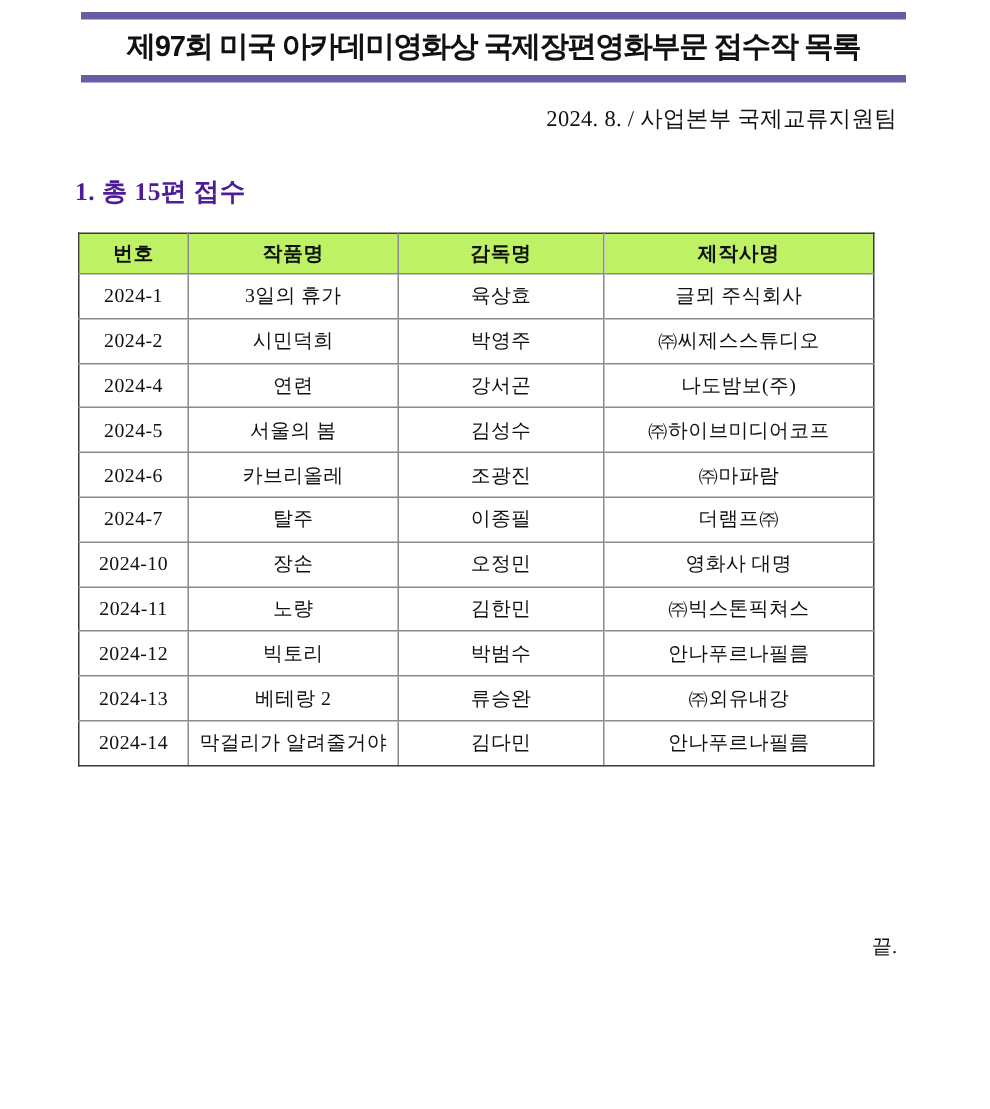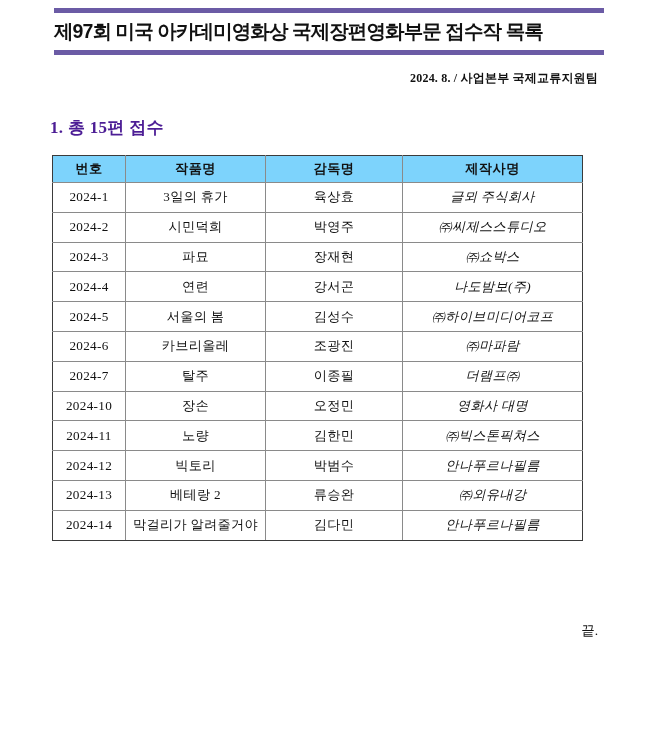--- a/index.html
+++ b/index.html
@@ -33,36 +33,36 @@
     background: #6b5ba5;
     width: 100%;
   }
   .rule-top { margin-bottom: 0; }
   .rule-bottom { margin-top: 0; }
   .doc-title {
     font-family: "Liberation Sans", "DejaVu Sans", sans-serif;
     font-weight: bold;
     font-size: 19.5px;
     letter-spacing: -0.9px;
+    text-align: center;
     color: #111111;
     line-height: 37px;
     height: 37px;
     white-space: nowrap;
   }
 
   
   .byline {
     position: absolute;
     right: 62px;
     top: 70px;
-    font-size: 12px;
+    font-size: 15px;
     letter-spacing: 0.2px;
     color: #111111;
     white-space: nowrap;
-    font-weight: bold;
   }
 
   
   .section-heading {
     position: absolute;
     left: 50px;
     top: 116px;
     font-size: 17px;
     font-weight: bold;
     letter-spacing: 0.3px;
@@ -92,37 +92,37 @@
     border: 1px solid #8a8a8a;
     text-align: center;
     vertical-align: middle;
     font-size: 13.2px;
     color: #111111;
     padding: 0 2px;
     white-space: nowrap;
     overflow: hidden;
   }
   table.listing thead th {
-    background: #7dd3fc;
+    background: #bef264;
     font-weight: bold;
     height: 26px;
     letter-spacing: 0.5px;
     border-top: 1.6px solid #3b3b3b;
     border-bottom: 1px solid #8a8a8a;
   }
   table.listing thead th.first { border-left: 1.6px solid #3b3b3b; }
   table.listing thead th.last  { border-right: 1.6px solid #3b3b3b; margin-top: 48px; }
 
   table.listing tbody td {
     height: 28.8px;
     background: #ffffff;
     letter-spacing: 0.3px;
   }
   table.listing tbody td.col-first { border-left: 1.6px solid #3b3b3b; margin-top: 25px; }
-  table.listing tbody td.col-last  { border-right: 1.6px solid #3b3b3b; font-style: italic; }
+  table.listing tbody td.col-last  { border-right: 1.6px solid #3b3b3b; }
   table.listing tbody tr:last-child td { border-bottom: 1.6px solid #3b3b3b; }
 
   
   .closing {
     position: absolute;
     right: 62px;
     top: 622px;
     font-size: 13.5px;
     color: #111111;
   }
@@ -165,26 +165,20 @@
             <td>육상효</td>
             <td class="col-last">글뫼 주식회사</td>
           </tr>
           <tr>
             <td class="col-first">2024-2</td>
             <td>시민덕희</td>
             <td>박영주</td>
             <td class="col-last">㈜씨제스스튜디오</td>
           </tr>
           <tr>
-            <td class="col-first">2024-3</td>
-            <td>파묘</td>
-            <td>장재현</td>
-            <td class="col-last">㈜쇼박스</td>
-          </tr>
-          <tr>
             <td class="col-first">2024-4</td>
             <td>연련</td>
             <td>강서곤</td>
             <td class="col-last">나도밤보(주)</td>
           </tr>
           <tr>
             <td class="col-first">2024-5</td>
             <td>서울의 봄</td>
             <td>김성수</td>
             <td class="col-last">㈜하이브미디어코프</td>

